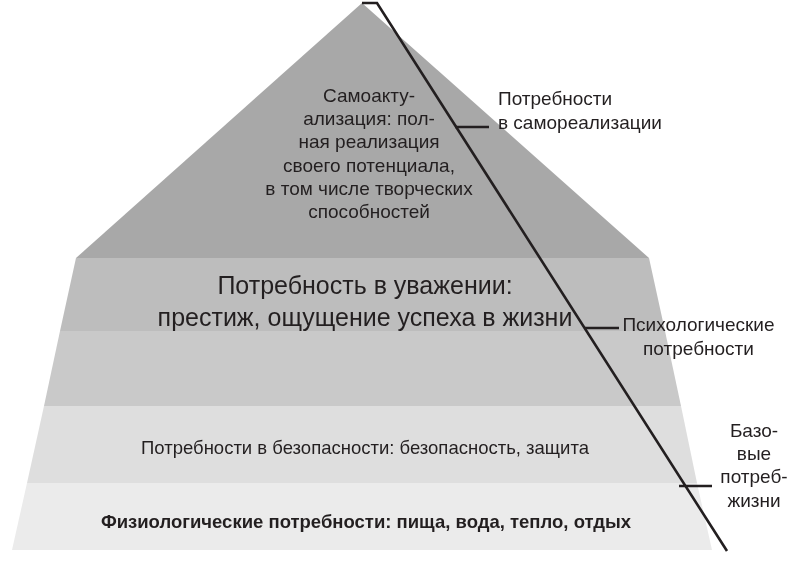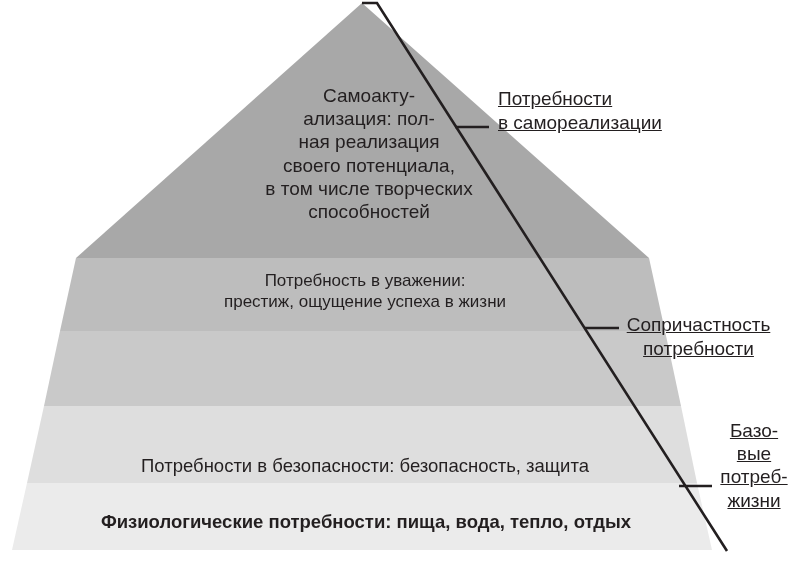--- a/index.html
+++ b/index.html
@@ -39,51 +39,50 @@
     left: 234px;
     top: 84px;
     width: 270px;
     font-size: 19px;
     line-height: 1.22;
   }
   #tier-text-1 {
     left: 150px;
     top: 270px;
     width: 430px;
-    font-size: 17px;
+    font-size: 25px;
     line-height: 1.26;
   }
   #tier-text-2 {
     left: 110px;
     top: 344px;
     width: 510px;
     font-size: 18.5px;
     line-height: 1.26;
   }
   #tier-text-3 {
     left: 60px;
-    top: 455px;
+    top: 437px;
     width: 610px;
     font-size: 18.5px;
   }
   #tier-text-4 {
     left: 36px;
     top: 511px;
     width: 660px;
     font-size: 18.5px;
     font-weight: bold;
   }
   .side-label {
     position: absolute;
     color: #231f20;
     line-height: 1.24;
     white-space: pre-line;
     pointer-events: none;
     font-weight: 400;
-    text-decoration: underline;
   }
   #side-label-0 {
     left: 498px;
     top: 87px;
     width: 290px;
     font-size: 19px;
     text-align: left;
   }
   #side-label-1 {
     left: 607px;
@@ -136,21 +135,21 @@
 престиж, ощущение успеха в жизни</div>
 
 
   <div class="tier-text" id="tier-text-3" style="color: rgb(35, 31, 32);">Потребности в безопасности: безопасность, защита</div>
 
   <div class="tier-text" id="tier-text-4" style="color: rgb(35, 31, 32);">Физиологические потребности: пища, вода, тепло, отдых</div>
 
   <div class="side-label" id="side-label-0" style="color: rgb(35, 31, 32);">Потребности
 в самореализации</div>
 
-  <div class="side-label" id="side-label-1" style="color: rgb(35, 31, 32);">Сопричастность
+  <div class="side-label" id="side-label-1" style="color: rgb(35, 31, 32);">Психологические
 потребности</div>
 
   <div class="side-label" id="side-label-2" style="color: rgb(35, 31, 32);">Базо-
 вые
 потреб-
 жизни</div>
 
 </div>
 
 </body></html>

